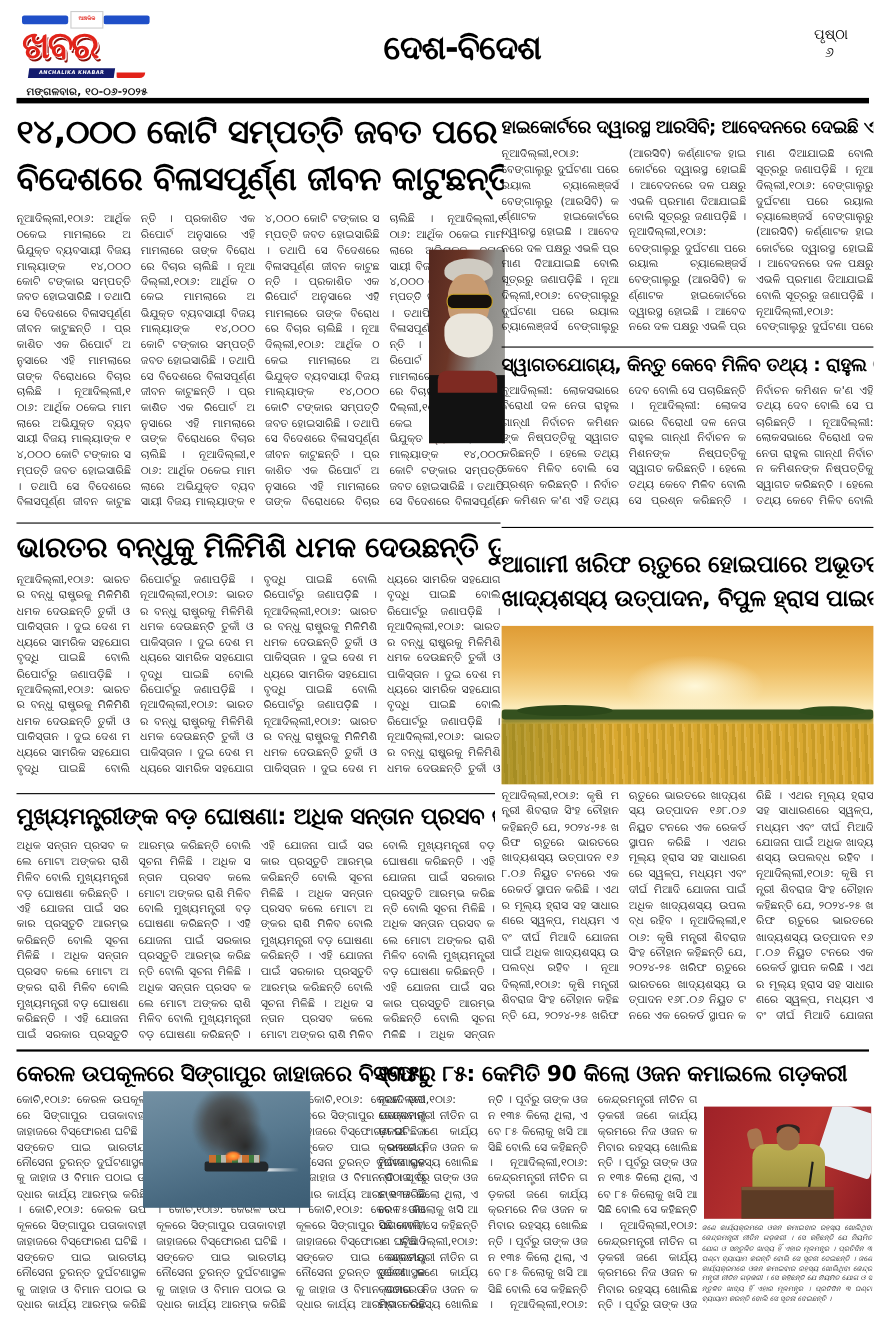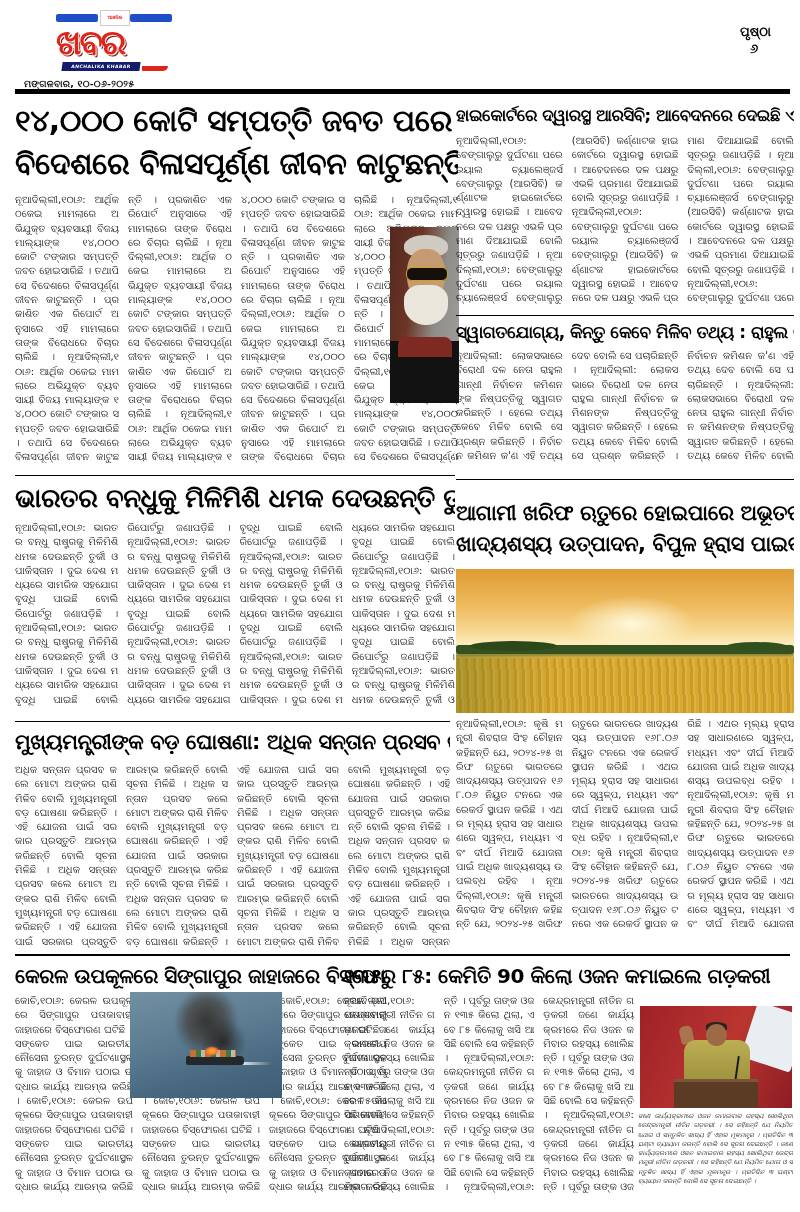--- a/index.html
+++ b/index.html
@@ -6,35 +6,35 @@
   .page{position:relative;width:800px;height:1212px;background:#ffffff;
         font-family:"DejaVu Sans",sans-serif;overflow:hidden;margin:0 auto;}
   .abs{position:absolute;}
   .rule{background:#000;}
   .headline{font-weight:bold;color:#000;white-space:nowrap;overflow:hidden;letter-spacing:-0.5px;}
   .body-text{font-size:10px;line-height:1.43;text-align:justify;color:#1b1b1b;
              overflow:hidden;word-break:break-all;column-gap:9px;}
   .caption{font-size:6.4px;line-height:1.45;text-align:justify;color:#222;
            overflow:hidden;word-break:break-all;font-style:italic;}
   
-  .logo{width:116px;height:66px;margin-left:36px;}
+  .logo{width:116px;height:66px;}
   .logo-bar{position:absolute;top:4px;height:8px;background:#1f4fc8;border-radius:2px;}
   .logo-label{position:absolute;top:0;left:44px;width:28px;height:14px;background:#fff;
               border:1px solid #ccc;color:#e2231a;font-size:5px;font-weight:bold;
               text-align:center;line-height:13px;overflow:hidden;}
   .logo-title{position:absolute;top:8px;left:0;width:116px;font-size:34px;font-weight:bold;
               color:#e2231a;letter-spacing:-2px;line-height:48px;white-space:nowrap;overflow:hidden;
               text-shadow:1px 1px 0 #fff,-1px -1px 0 #fff,2px 2px 0 #8a0e08;}
   .logo-ribbon{position:absolute;top:52px;left:6px;width:78px;height:9px;background:#141c6e;
                color:#fff;font-size:4.6px;font-weight:bold;text-align:center;line-height:9px;
                letter-spacing:.4px;transform:skewX(-8deg);overflow:hidden;}
   .logo-swash{position:absolute;top:56px;left:86px;width:26px;height:5px;background:#e2231a;border-radius:0 0 8px 2px;}
   .edition-date{font-size:9.5px;font-weight:bold;color:#111;letter-spacing:.2px;white-space:nowrap;}
   .section-title{font-size:30px;font-weight:bold;color:#000;text-align:center;letter-spacing:-1px;white-space:nowrap;}
-  .page-no{font-size:13px;font-weight:bold;color:#000;line-height:17px;text-align:left;}
+  .page-no{font-size:13px;font-weight:normal;color:#000;line-height:17px;text-align:left;}
   
   .photo{overflow:hidden;background:#777;}
   
   .ph-mallya{background:linear-gradient(100deg,#54281f 0%,#6b3526 34%,#8e8d89 62%,#a3a29e 100%);}
   .m-hair{position:absolute;top:8px;left:14px;width:44px;height:22px;background:#cfcbc2;border-radius:50% 50% 40% 40%;}
   .m-face{position:absolute;top:22px;left:17px;width:38px;height:52px;background:#c79b72;border-radius:42% 42% 46% 46%;}
   .m-glass{position:absolute;top:40px;left:16px;width:40px;height:12px;background:#15100c;border-radius:6px;border:1px solid #c9a227;}
   .m-beard{position:absolute;top:58px;left:14px;width:44px;height:40px;background:#eae6dc;border-radius:40% 40% 55% 55%;}
   .m-jacket{position:absolute;bottom:0;left:0;width:100%;height:62px;background:#121212;}
   .m-collar{position:absolute;bottom:46px;left:8px;width:54px;height:20px;background:#7e2a22;border-radius:8px 8px 0 0;}
@@ -86,20 +86,21 @@
   <div class="abs logo" style="left:20px;top:10px;">
     <div class="logo-bar" style="left:0;width:42px;"></div>
     <div class="logo-bar" style="left:74px;width:42px;"></div>
     <div class="logo-label">ଆଞ୍ଚଳିକ</div>
     <div class="logo-title">ଖବର</div>
     <div class="logo-ribbon">ANCHALIKA KHABAR</div>
     <div class="logo-swash"></div>
   </div>
   <div class="abs edition-date" style="left:24px;top:78px;text-align:right;">ମଙ୍ଗଳବାର, ୧୦-୦୬-୨୦୨୫</div>
 
+  <div class="abs section-title" style="left:220px;top:27px;width:400px;">ଦେଶ-ବିଦେଶ</div>
 
   <div class="abs page-no" style="left:740px;top:23px;width:52px;">
     <div>ପୃଷ୍ଠା</div>
     <div style="padding-left:10px;">୬</div>
   </div>
 
   <div class="abs rule" style="left:15px;top:89px;width:775px;height:5px;"></div>
 
   <div class="abs" style="left:15px;top:99px;width:443px;height:372px;">
     <div class="headline" style="font-size:30px;line-height:43px;">୧୪,୦୦୦ କୋଟି ସମ୍ପତ୍ତି ଜବତ ପରେ ବି</div>

